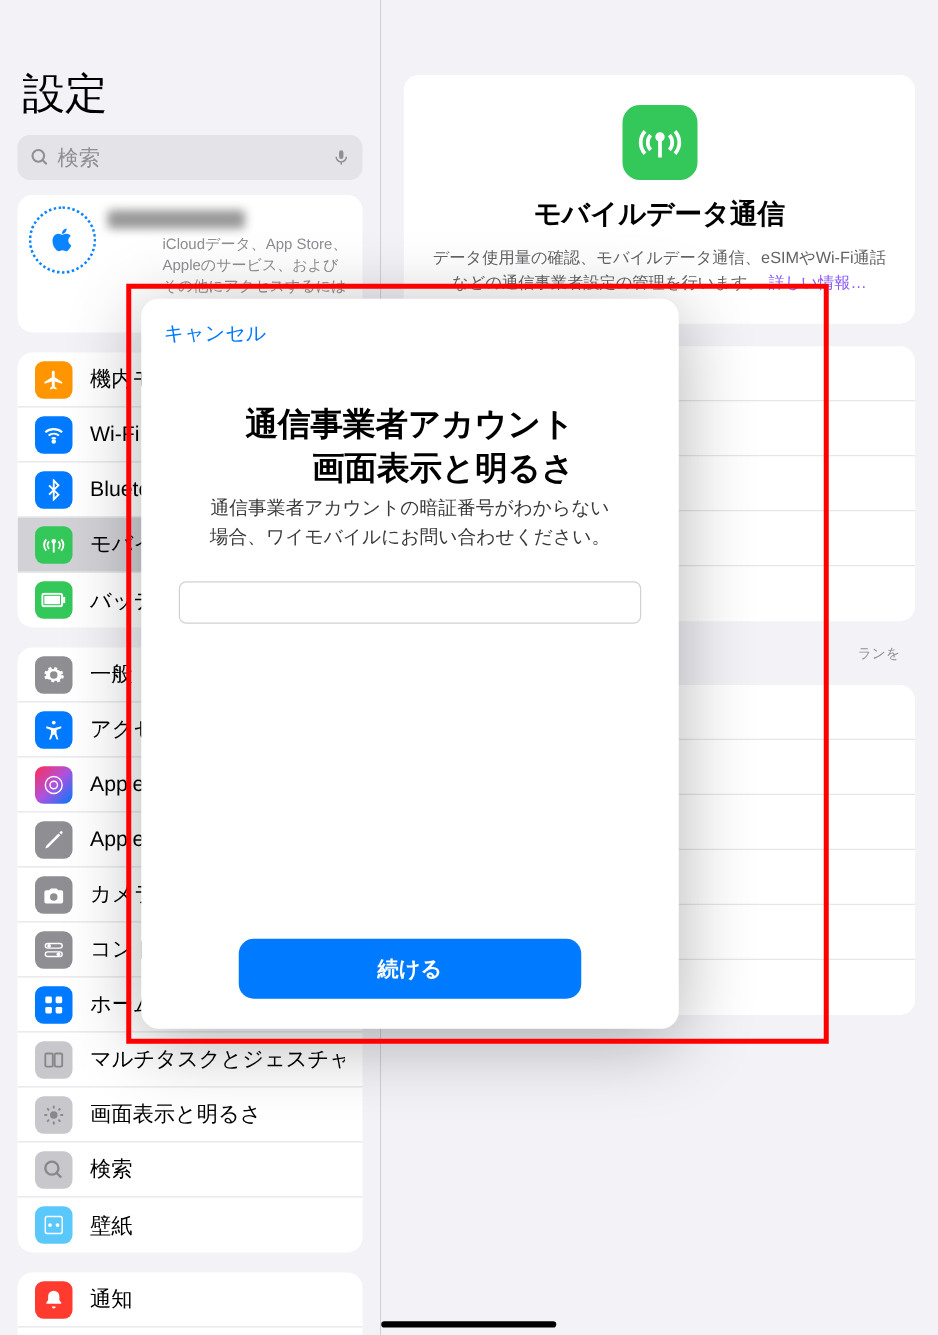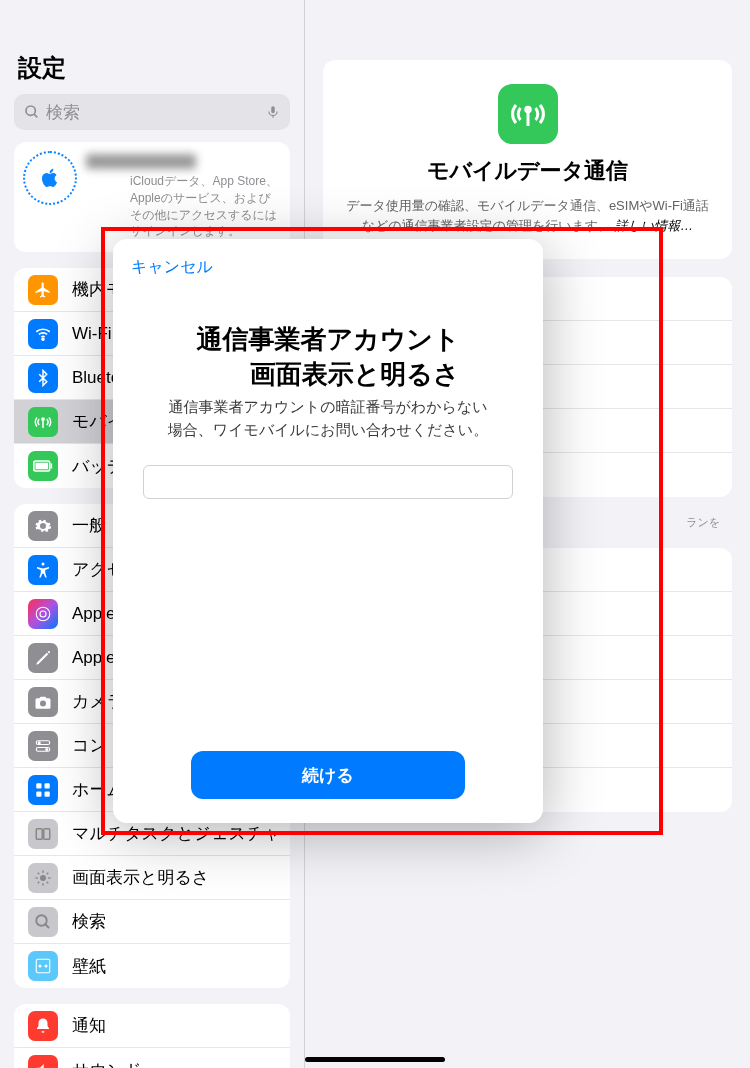--- a/index.html
+++ b/index.html
@@ -19,22 +19,22 @@
   border-right: 1px solid #d1d1d6;
   padding: 0;
   overflow-y: auto;
 }
 .main {
   flex: 1;
   background: #f2f2f7;
   padding: 0;
 }
 .sidebar-title {
-  font-size: 24px;
-  font-weight: 700;
+  font-size: 34px;
+  font-weight: 400;
   padding: 52px 18px 10px 18px;
 }
 .search-box {
   margin: 0 14px 12px 14px;
   background: #e3e3e8;
   border-radius: 10px;
   height: 36px;
   display: flex;
   align-items: center;
   padding: 0 10px;
@@ -145,21 +145,21 @@
 .main-heading {
   font-size: 22px;
   font-weight: 700;
   margin-bottom: 10px;
 }
 .main-desc {
   font-size: 13px;
   color: #636366;
   line-height: 1.5;
 }
-.main-link { color: #000000; font-style: italic; }
+.main-link { color: #8b5cf6; }
 .main-rows {
   margin: 0 18px 18px 18px;
   background: #fff;
   border-radius: 12px;
   padding: 0;
 }
 .main-row {
   height: 44px;
   border-bottom: 0.5px solid #e5e5ea;
 }

